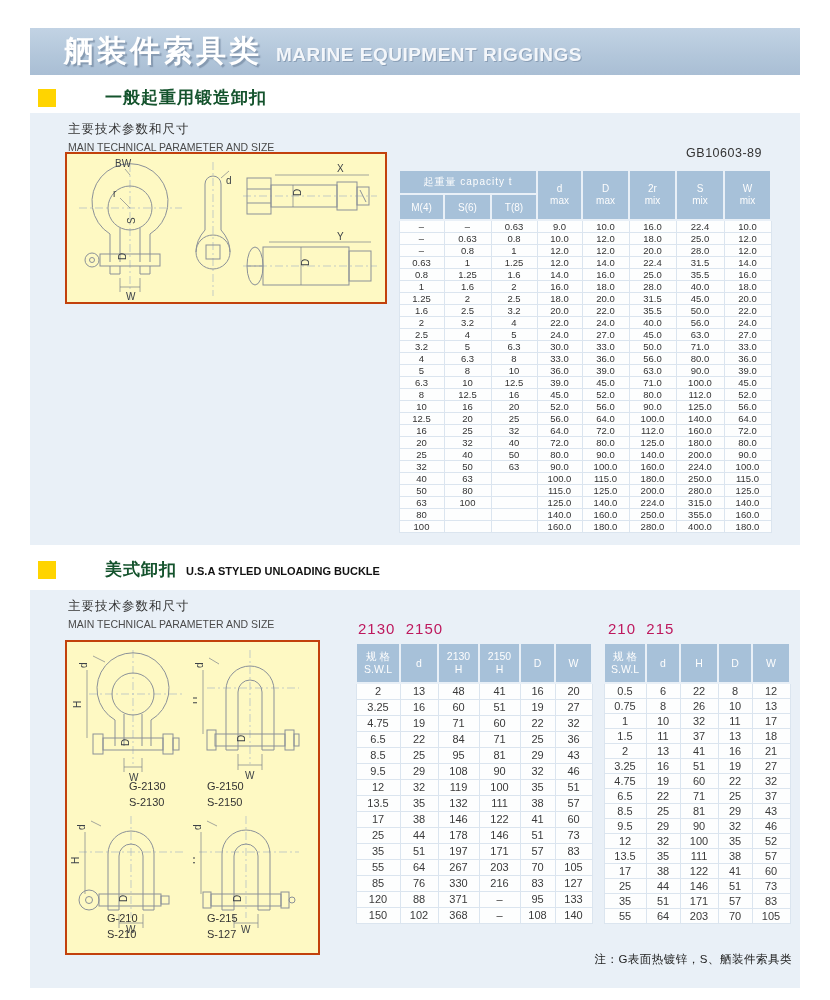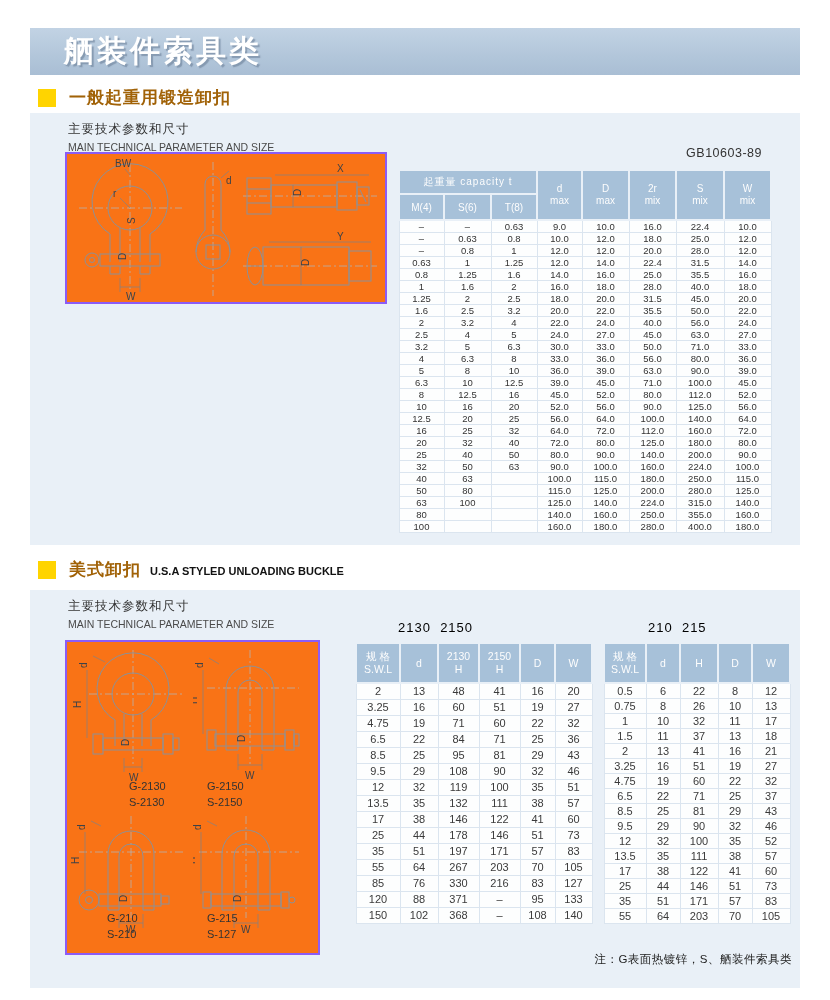--- a/index.html
+++ b/index.html
@@ -12,34 +12,34 @@
             display:flex; align-items:center; padding-left:34px; }
   .banner-zh { font-size:30px; font-weight:bold; color:#ffffff; letter-spacing:3px;
                text-shadow:2px 2px 1px rgba(110,130,155,.65); }
   .banner-en { font-size:19px; font-weight:bold; color:#f3f6fa; margin-left:14px; letter-spacing:.5px;
                text-shadow:1px 1px 0 rgba(110,130,155,.55); padding-top:6px; }
 
   
   .sec-head { position:absolute; left:38px; display:flex; align-items:baseline; }
   #sec1-head { top:86px; } #sec2-head { top:558px; }
   .bullet { width:18px; height:18px; background:#ffd400; align-self:center; margin-right:13px; flex:none; }
-  .sec-zh { font-size:17px; font-weight:bold; color:#a16207; letter-spacing:1px; }
+  .sec-zh { font-size:17px; font-weight:bold; color:#14532d; letter-spacing:1px;margin-left:36px; }
   .sec-en { font-size:11px; font-weight:bold; color:#111; margin-left:9px; }
 
   
   .panel { position:absolute; left:30px; width:770px; background:#e9f0f7; }
   #panel1 { top:113px; height:432px; }
   #panel2 { top:590px; height:398px; }
   .subtitle { position:absolute; left:38px; top:8px; }
   .sub-zh { font-size:12.5px; color:#333; letter-spacing:1px; }
   .sub-en { font-size:10.5px; color:#4a4a4a; margin-top:3px; }
   .gb { position:absolute; right:38px; top:33px; font-size:12.5px; color:#333; letter-spacing:.5px; }
 
   
-  .dbox { position:absolute; border:2px solid #8b5cf6; background:#f97316; }
+  .dbox { position:absolute; border:2px solid #c2410c; background:#fef9c3; }
   #dbox1 { left:35px; top:39px; width:322px; height:152px; display:flex; justify-content:space-between; padding:2px 6px; }
   #dbox2 { left:35px; top:50px; width:255px; height:315px; }
   .ln   { fill:none; stroke:#8b9198; stroke-width:1; }
   .cl   { fill:none; stroke:#aeb9c4; stroke-width:.7; stroke-dasharray:8 3 2 3; }
   .dim  { fill:none; stroke:#7c828a; stroke-width:.7; }
   .dt   { font-size:10px; fill:#3d4248; font-family:"Liberation Sans",sans-serif; }
   .mlabels { position:absolute; font-size:11px; color:#333; line-height:16px; }
 
   
   .t1wrap { position:absolute; left:368px; top:56px; }
@@ -47,40 +47,41 @@
   .t1 { width:372px; }
   .t1 th { background:#a7c1d9; color:#fdfdfd; font-weight:normal; font-size:10px;
            border:2px solid #e9f0f7; text-align:center; }
   .t1 th.cap { height:24px; letter-spacing:1px; }
   .t1 tr.caprow th { height:26px; }
   .t1 th.dim2 span { display:block; line-height:12px; }
   .t1 td { background:#fdfefe; border:1px solid #dbe5ef; font-size:9.5px; color:#333;
            text-align:center; height:11px; line-height:11px; padding:0; }
 
   
-  .t2title { position:absolute; font-size:13px; color:#000000; white-space:pre; letter-spacing:1px;margin-left:40px; }
+  .t2title { position:absolute; font-size:15px; color:#be185d; white-space:pre; letter-spacing:1px; }
   #t2a-title { left:328px; top:30px; } #t2b-title { left:578px; top:30px; }
   .t2wrap { position:absolute; top:52px; }
   #t2a-wrap { left:325px; } #t2b-wrap { left:573px; }
   .t2 th { background:#a7c1d9; color:#fdfdfd; font-weight:normal; font-size:10.5px;
            border:2px solid #e9f0f7; text-align:center; height:40px; }
   .t2 th span { display:block; line-height:13px; }
   .t2 td { background:#fdfefe; border:1px solid #dbe5ef; font-size:11px; color:#3a3a3a;
            text-align:center; padding:0; }
   #t2a td { height:16px; } #t2b td { height:15px; }
 
   .note { position:absolute; right:8px; top:362px; font-size:11.5px; color:#222; letter-spacing:.5px; }
 </style>
 </head>
 <body>
 
 <div class="page">
 
   <div class="banner">
     <span class="banner-zh">舾装件索具类</span>
+    <span class="banner-en">MARINE EQUIPMENT RIGGINGS</span>
   </div>
 
   <div class="sec-head" id="sec1-head">
     <span class="bullet"></span>
     <span class="sec-zh">一般起重用锻造卸扣</span>
   </div>
 
   <div class="panel" id="panel1">
     <div class="subtitle">
       <div class="sub-zh">主要技术参数和尺寸</div>

